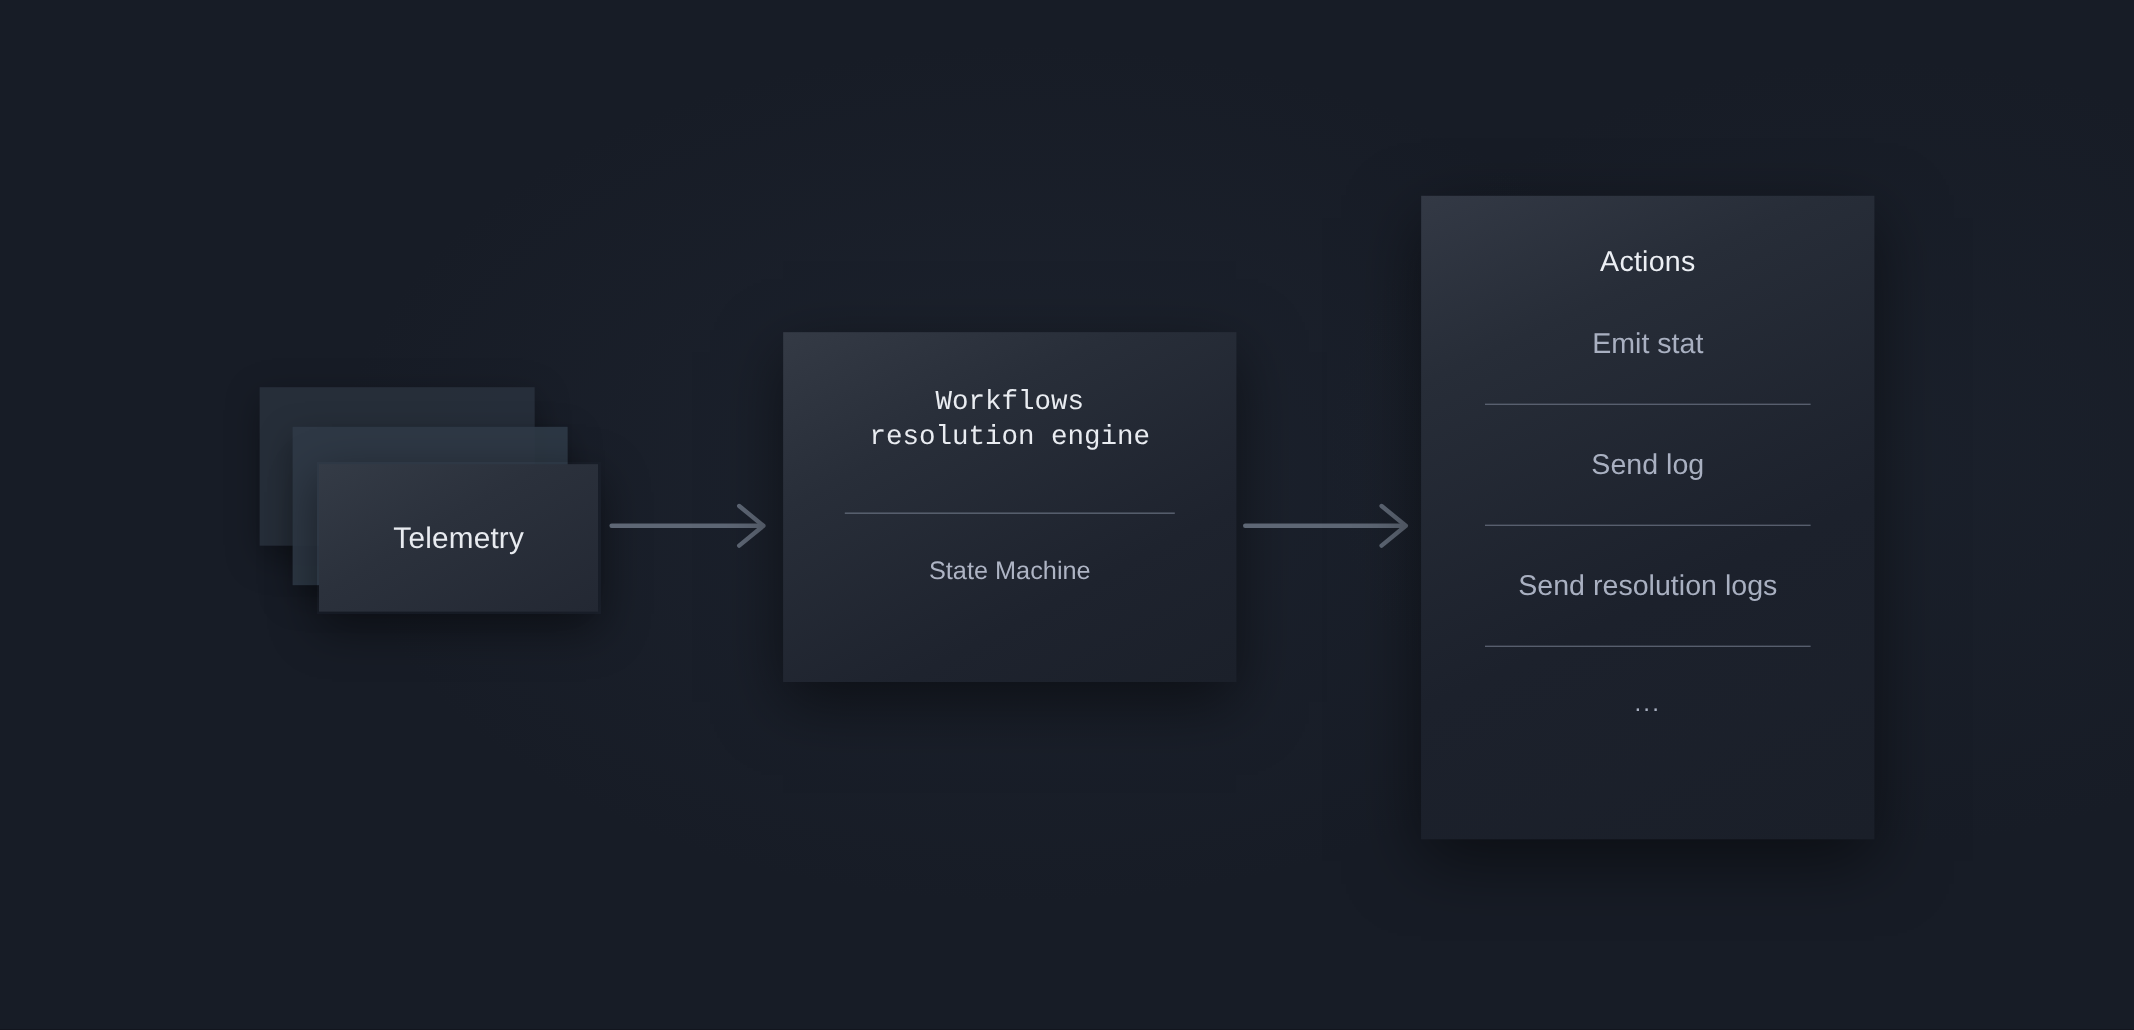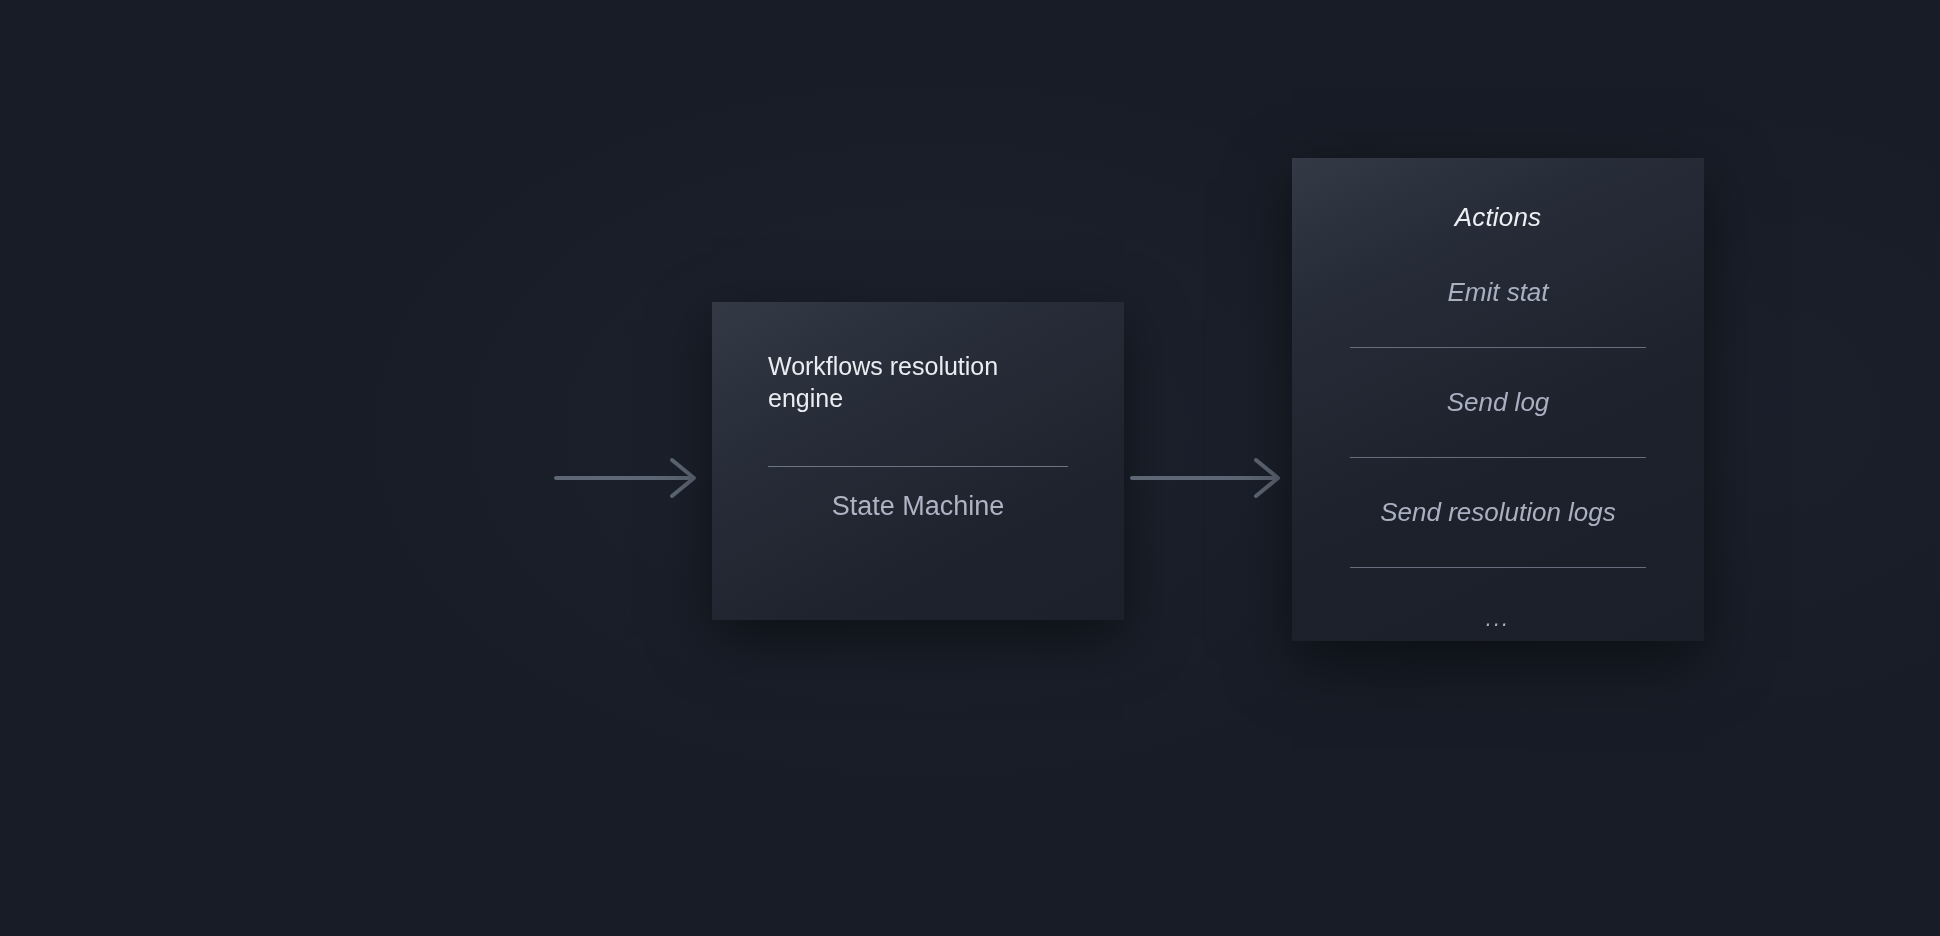--- a/index.html
+++ b/index.html
@@ -105,47 +105,48 @@
   #engine-inner {
     position: absolute;
     inset: 0;
     display: flex;
     flex-direction: column;
     align-items: center;
     padding-top: 48px;
   }
   .engine-title {
     width: 300px;
+    text-align: center;
     color: #e9ecf1;
     font-size: 25px;
     line-height: 1.28;
+    font-family: Liberation Mono, monospace;
   }
   .engine-divider {
     width: 300px;
     height: 1px;
     background: #6d7585;
     margin-top: 52px;
   }
   .engine-sub {
-    margin-top: 24px;
+    margin-top: 38px;
     color: #aeb4c4;
-    font-size: 27px;
+    font-size: 23px;
   }
 
   
   #actions-panel {
     position: absolute;
     left: 1292px;
-    top: 158px;
+    top: 178px;
     width: 412px;
-    height: 483px;
+    height: 585px;
     box-sizing: border-box;
     background: linear-gradient(155deg, #333945 0%, #272d38 22%, #1c212c 60%, #1a1f29 100%);
     box-shadow: 0 20px 60px rgba(0,0,0,0.5);
-    font-style: italic;
   }
   #actions-panel::before {
     content: "";
     position: absolute;
     inset: -3px;
     background: linear-gradient(160deg, #d5dae2 0%, #b6bec9 14%, #8b94a2 34%, #4d5564 62%, #30363f 84%, #272c36 100%);
     z-index: -1;
   }
   #actions-inner {
     position: absolute;
@@ -180,20 +181,27 @@
   .arrow {
     position: absolute;
   }
 </style>
 </head>
 <body>
 
 <div id="canvas">
   <div id="bg-vignette"></div>
 
+  <div id="telemetry-stack">
+    <div class="tel-card-back"></div>
+    <div class="tel-card-mid"></div>
+    <div class="tel-card-front">
+      <span class="tel-label">Telemetry</span>
+    </div>
+  </div>
 
   <svg class="arrow" style="left:552px; top:448px;" width="170" height="60" viewBox="0 0 170 60">
     <line x1="4" y1="30" x2="140" y2="30" stroke="#5e6775" stroke-width="4" stroke-linecap="round"></line>
     <polyline points="120,12 142,30 120,48" fill="none" stroke="#5e6775" stroke-width="4" stroke-linecap="round" stroke-linejoin="round"></polyline>
   </svg>
 
   <div id="engine-box">
     <div id="engine-inner">
       <div class="engine-title">Workflows resolution engine</div>
       <div class="engine-divider"></div>

